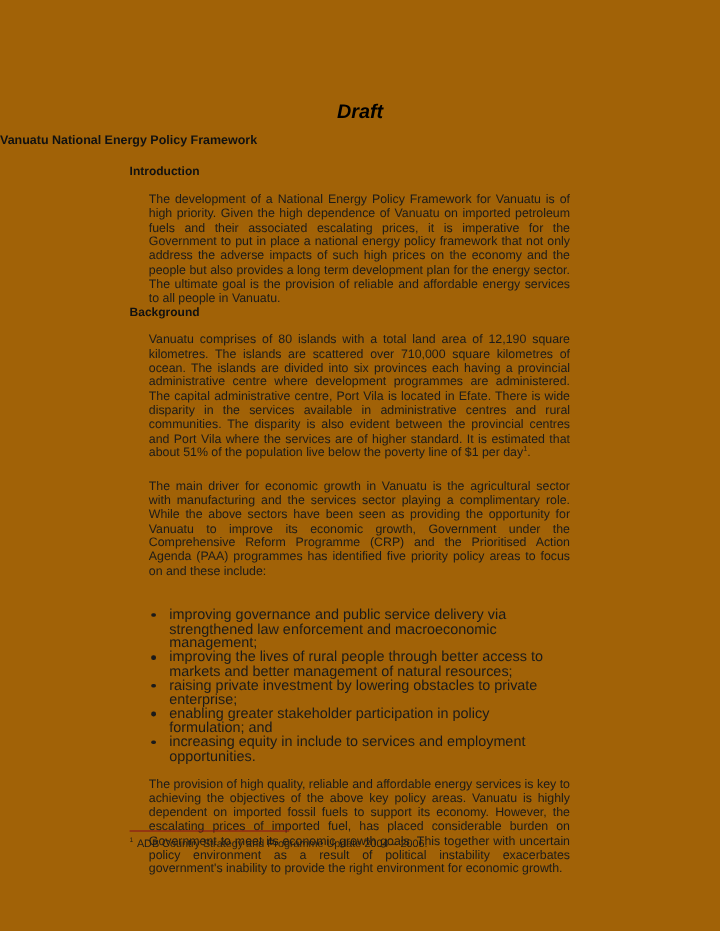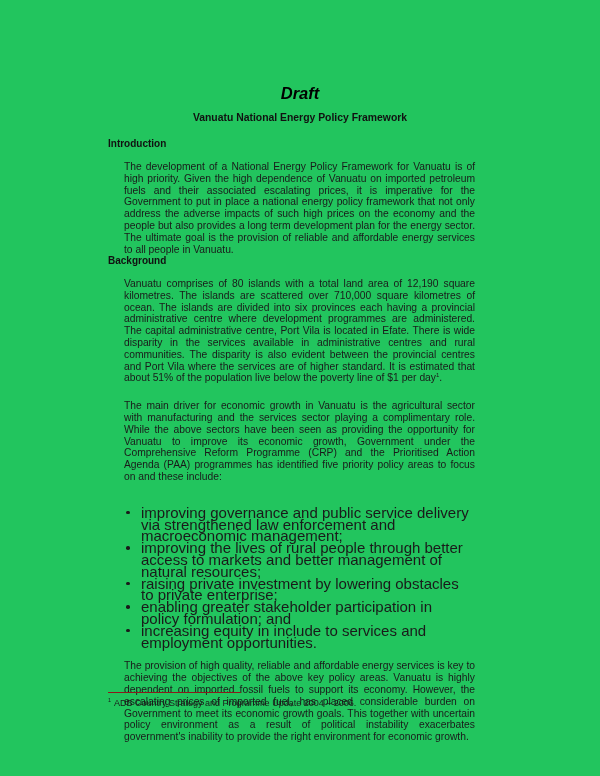--- a/index.html
+++ b/index.html
@@ -12,38 +12,37 @@
     height: 776px;
     position: relative;
     overflow: hidden;
     font-family: "Liberation Sans", sans-serif;
     color: #1a1a1a;
   }
   .page {
     position: absolute;
     left: 0; top: 0;
     width: 600px; height: 776px;
-    background: #22c55e;
+    background: #a16207;
   }
   .title {
     position: absolute;
     left: 0; width: 600px;
     top: 83px;
     text-align: center;
     font-weight: bold;
     font-style: italic;
     font-size: 16.5px;
     line-height: 20px;
     color: #000;
   }
   .subtitle {
     position: absolute;
     left: 0; width: 600px;
     top: 112px;
-    text-align: center;
     font-weight: bold;
     font-size: 10.4px;
     line-height: 12px;
     color: #111;
   }
   .col {
     position: absolute;
     left: 108px;
     width: 383px;
   }
@@ -63,21 +62,21 @@
   }
   .para sup {
     font-size: 6px;
     line-height: 0;
     vertical-align: super;
   }
   ul.bullets {
     margin: 0;
     padding: 0;
     list-style: none;
-    font-size: 15px;
+    font-size: 12px;
     line-height: 11.8px;
     color: #1a1a1a;
   }
   ul.bullets li {
     position: relative;
     padding-left: 33px;
     width: 330px;
   }
   ul.bullets li .dot {
     position: absolute;

